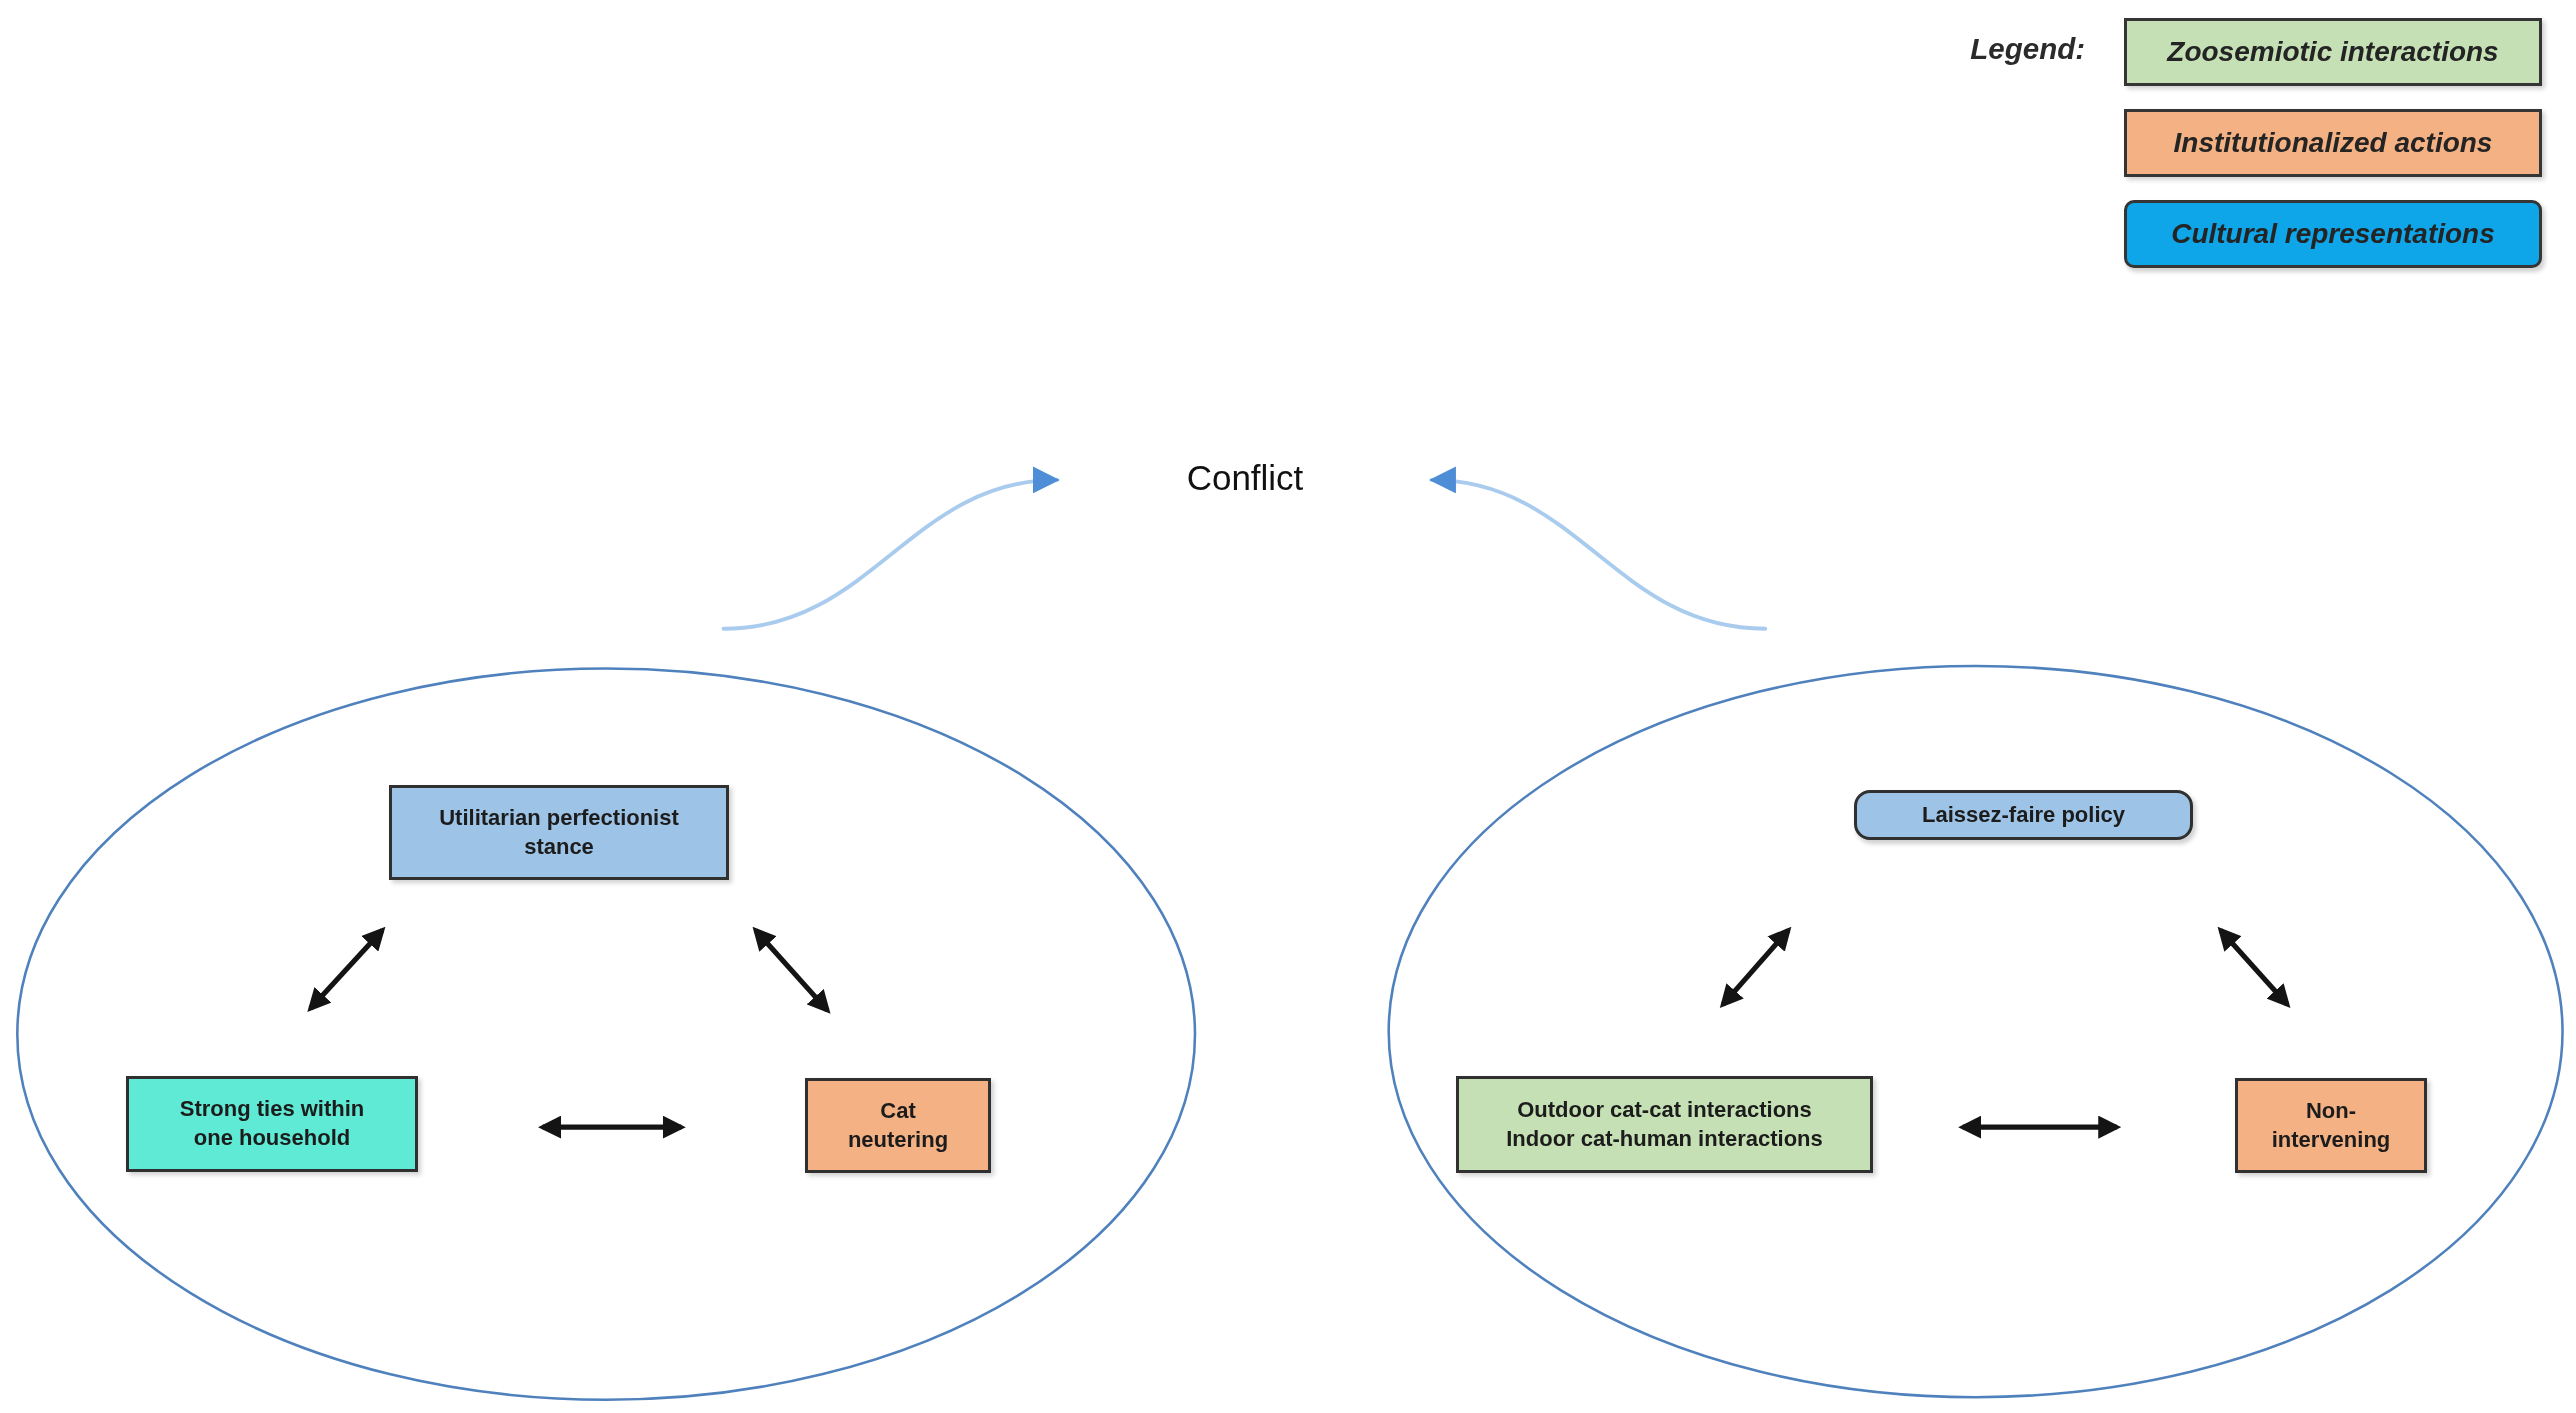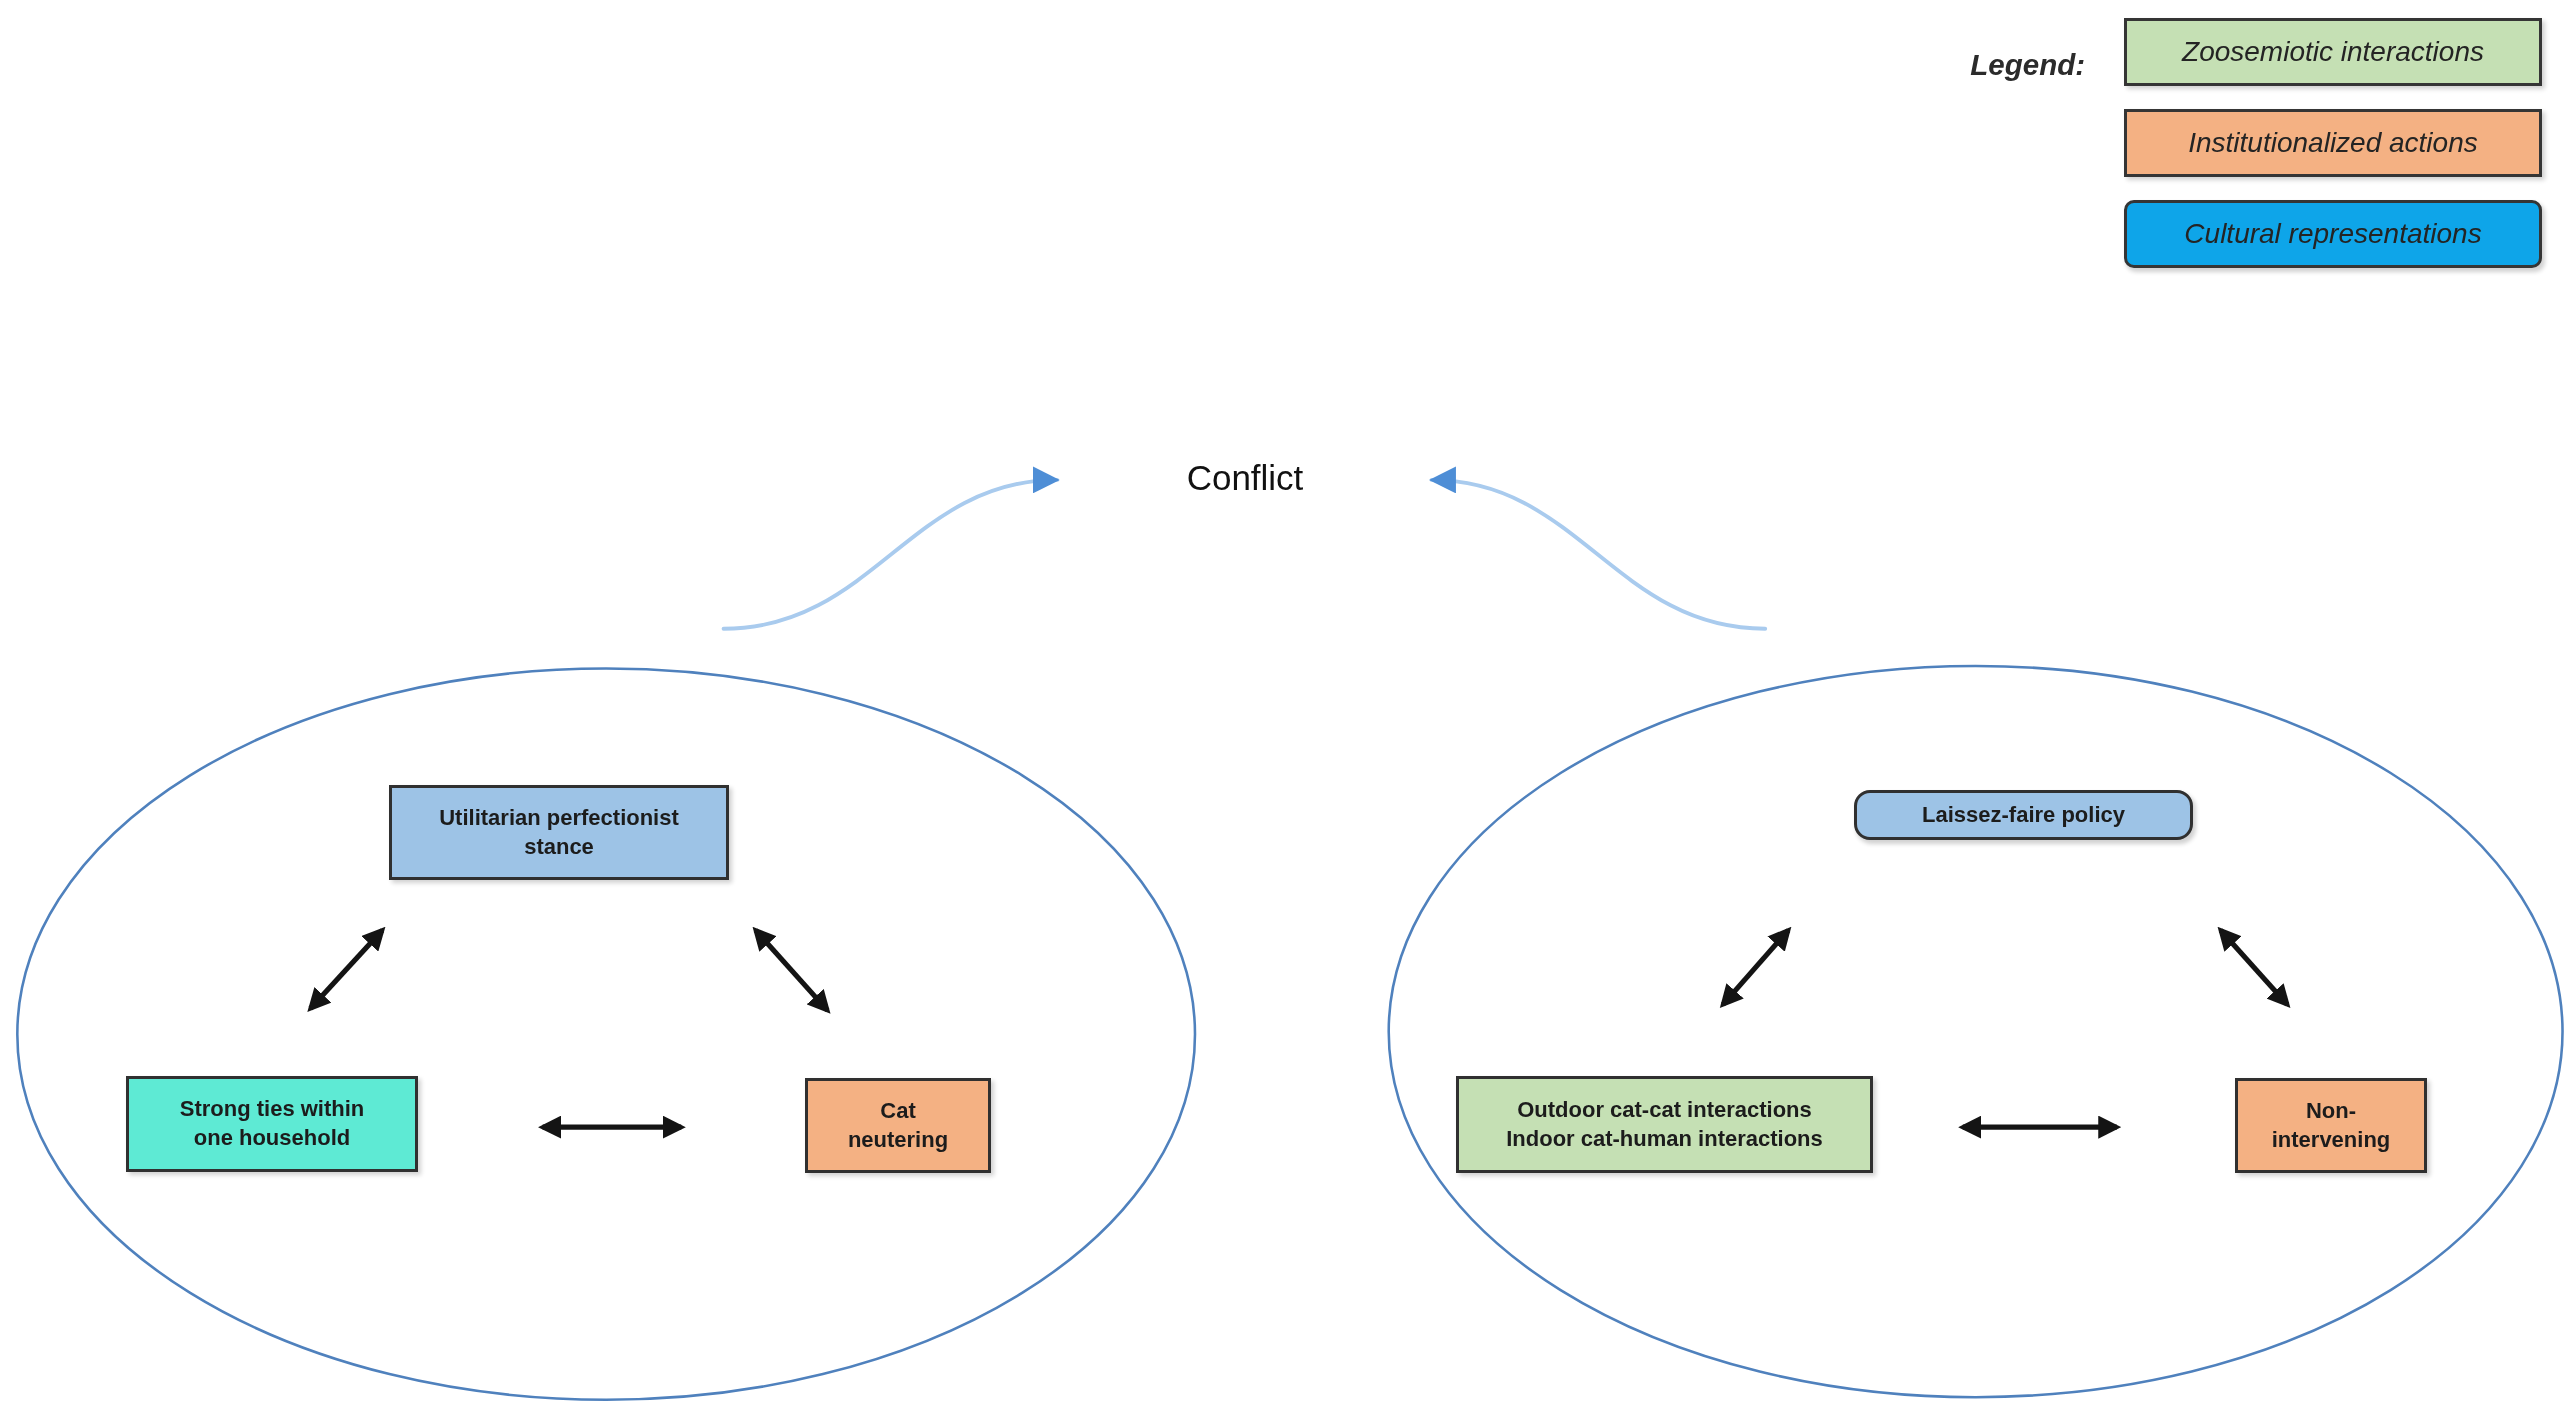--- a/index.html
+++ b/index.html
@@ -26,40 +26,40 @@
     white-space: pre-line;
     border: 3.2px solid #303030;
     box-sizing: border-box;
     font-size: 22px;
     font-weight: 700;
     line-height: 1.3;
     box-shadow: 2.6px 3.2px 4.5px rgba(0,0,0,0.18);
   }
   .legend-title {
     position: absolute;
-    left: 1936px; top: 48px;
+    left: 1936px; top: 32px;
     width: 149px; height: 45px;
     font-size: 29.5px;
     font-style: italic;
     font-weight: 700;
     text-align: right;
     color: #2b2b2b;
   }
   .legend-item {
     position: absolute;
     left: 2124px;
     width: 418px; height: 68px;
     display: flex;
     align-items: center;
     justify-content: center;
     border: 3.2px solid #353535;
     box-sizing: border-box;
     font-size: 28px;
     font-style: italic;
-    font-weight: 400;
+    font-weight: 700;
     color: #242424;
     box-shadow: 2.6px 3.2px 4.5px rgba(0,0,0,0.18);
   }
   .legend-item-1 { top: 18px; }
   .legend-item-2 { top: 109px; }
   .legend-item-3 { top: 200px; }
   .conflict {
     position: absolute;
     left: 1171px; top: 453px;
     width: 148px; height: 50px;

